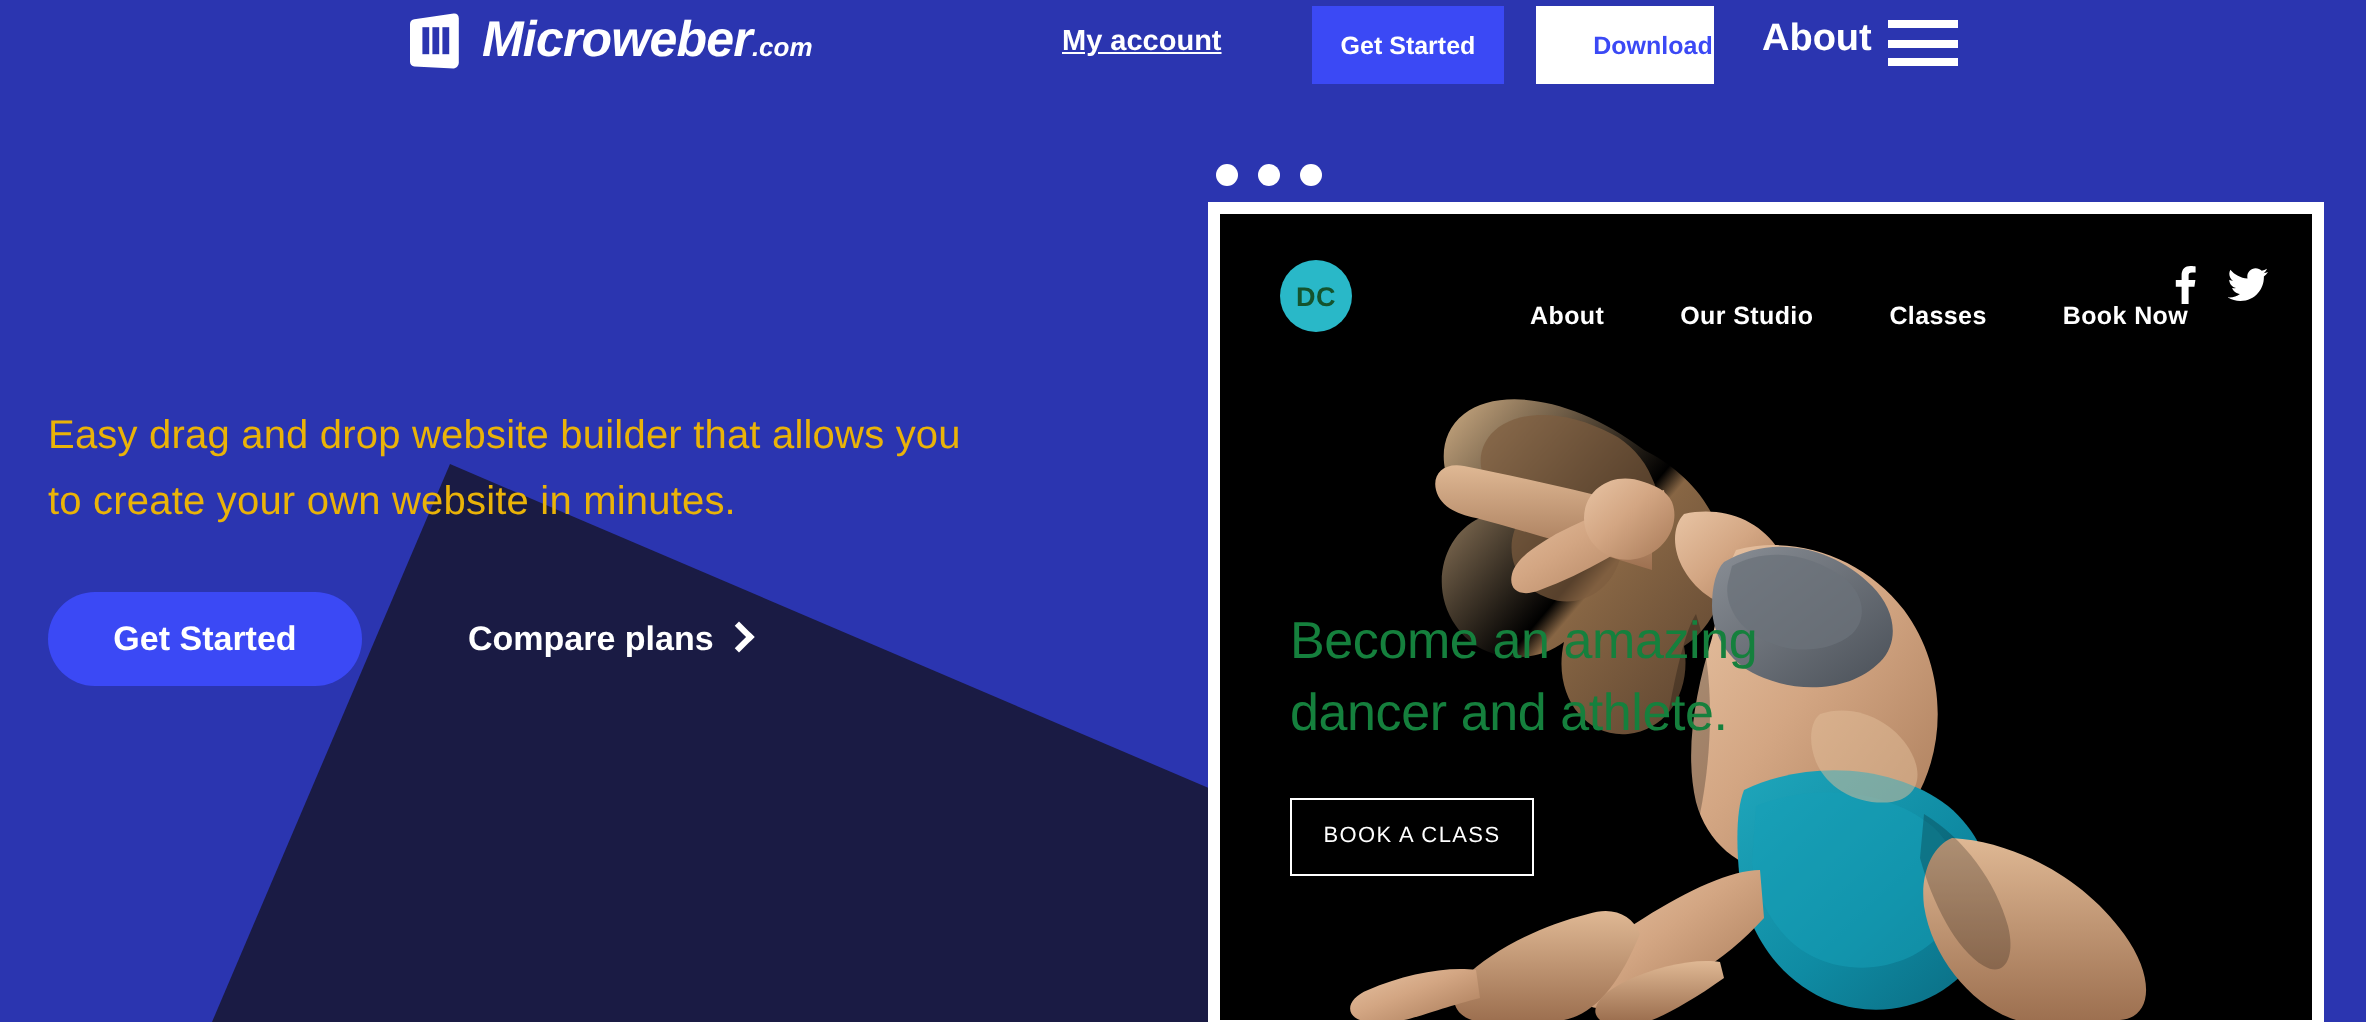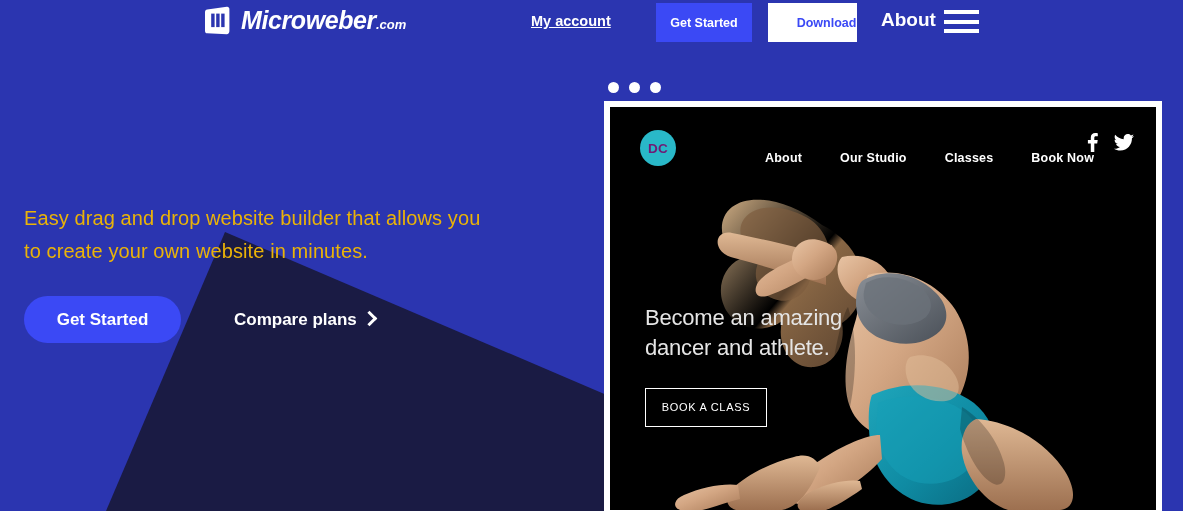--- a/index.html
+++ b/index.html
@@ -257,21 +257,21 @@
 
   
   .site-logo {
     position: absolute;
     left: 30px;
     top: 23px;
     width: 36px;
     height: 36px;
     border-radius: 50%;
     background: #29B8C8;
-    color: #701a75;
+    color: #14532d;
     font-size: 13.5px;
     font-weight: bold;
     display: flex;
     align-items: center;
     justify-content: center;
     letter-spacing: 0.3px;
     text-align: right;
   }
 
   .site-nav {
@@ -310,22 +310,22 @@
     overflow: hidden;
   }
 
   .site-hero-text {
     position: absolute;
     left: 35px;
     top: 196px;
     z-index: 5;
   }
   .site-hero-title {
-    color: #e5e5e5;
-    font-size: 22px;
+    color: #15803d;
+    font-size: 26px;
     font-weight: normal;
     line-height: 1.38;
     letter-spacing: -0.2px;
     white-space: nowrap;
   }
   .btn-book-class {
     margin-top: 24px;
     width: 122px;
     height: 39px;
     background: transparent;

